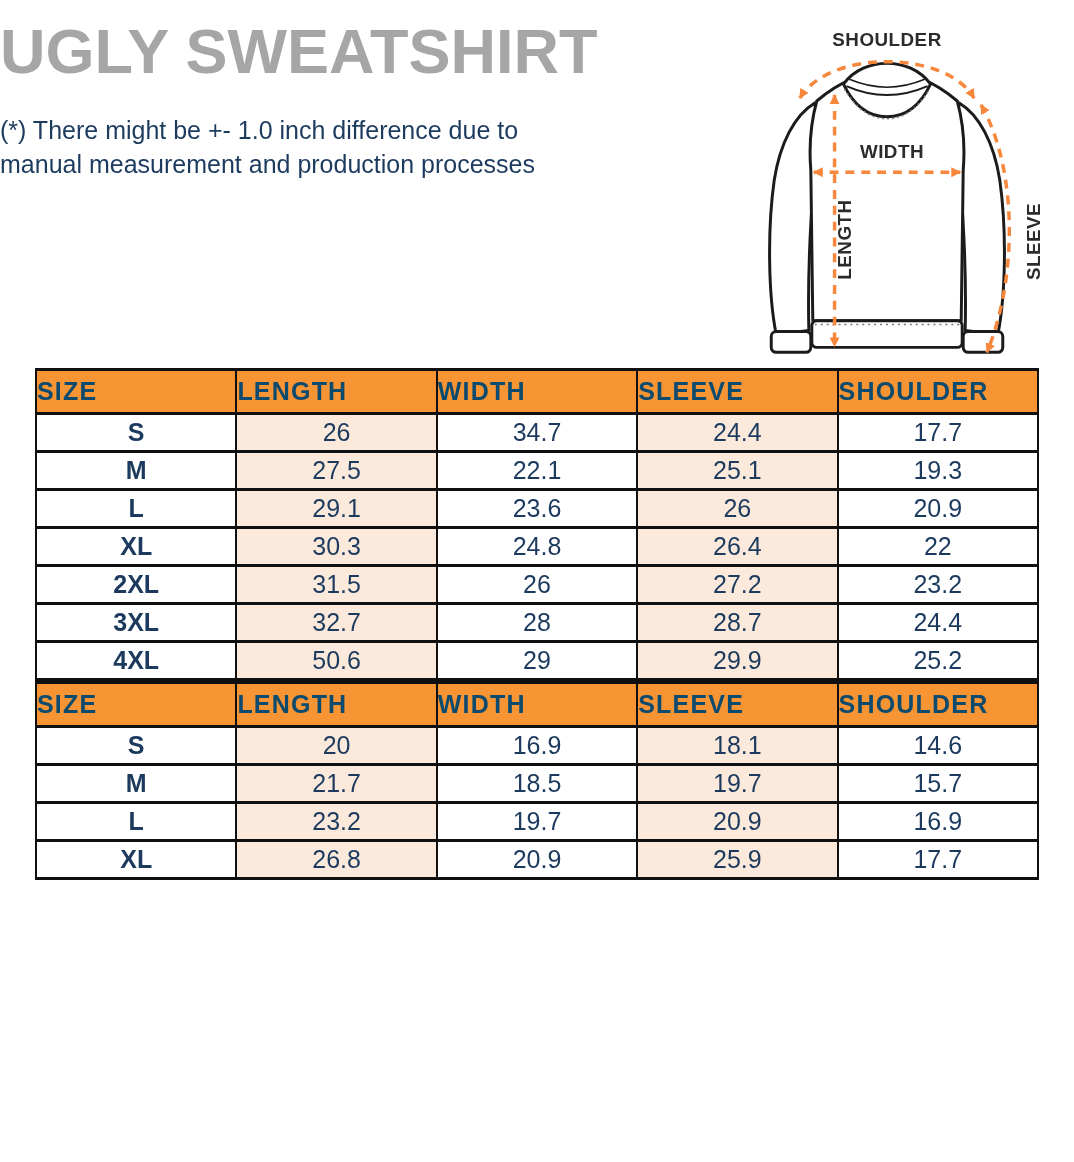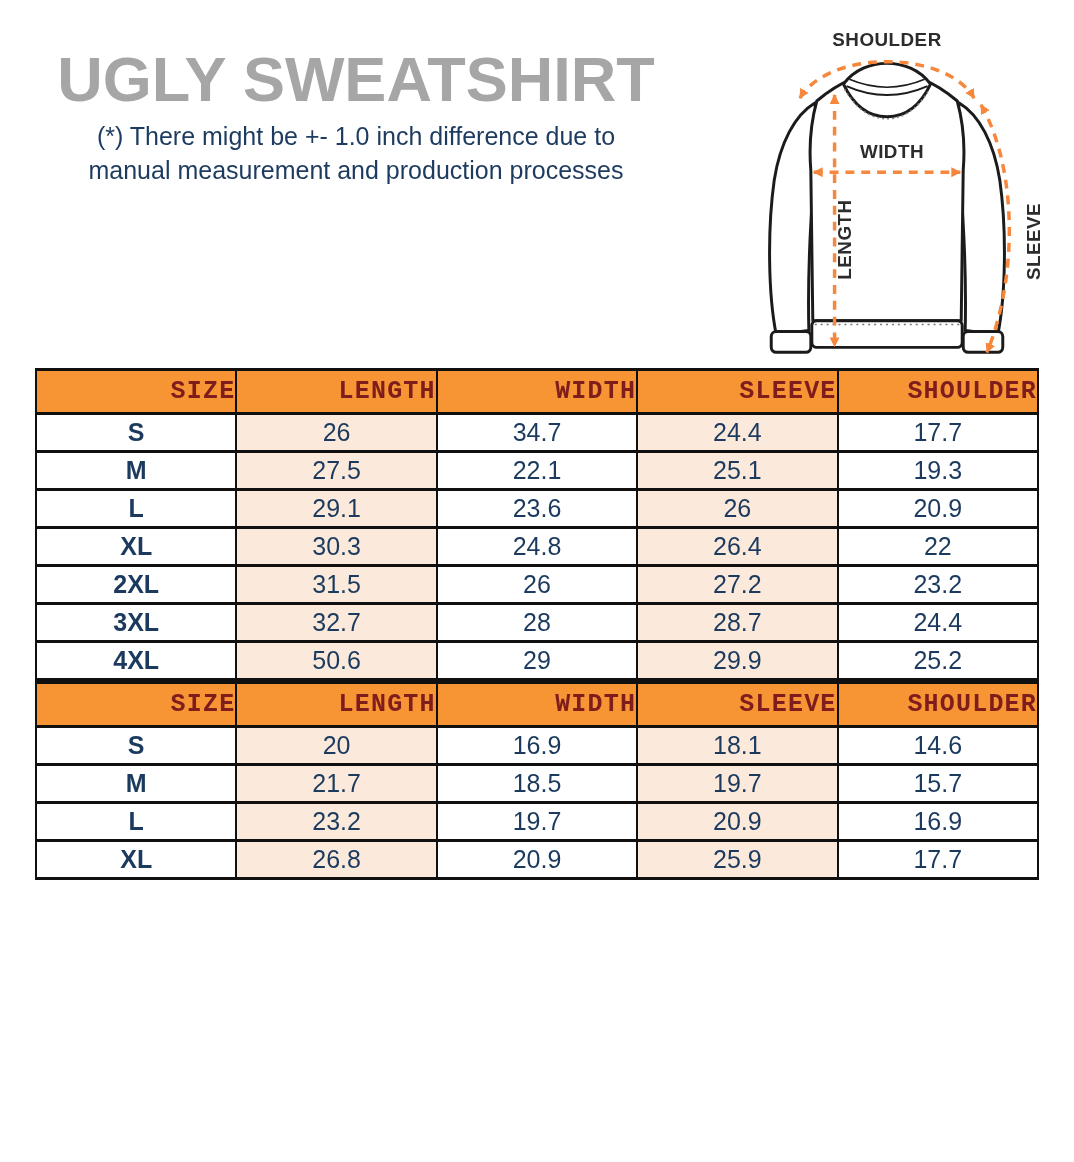--- a/index.html
+++ b/index.html
@@ -3,40 +3,40 @@
 <meta charset="utf-8">
 <style>
   * { margin:0; padding:0; box-sizing:border-box; }
   body { background:#ffffff; }
   .page {
     width:1074px; height:1162px; background:#ffffff; overflow:hidden;
     font-family:"Liberation Sans", sans-serif; position:relative;
   }
   
   .top { display:flex; height:368px; }
-  .title-block { width:712px; text-align:center; padding-top:44px; }
+  .title-block { width:712px; padding-top:16px; }
   .title-line {
     font-size:63px; font-weight:800; color:#a6a6a6;
     line-height:1.12; letter-spacing:0px;
   }
-  .subtitle { margin-top:4px; font-size:25px; line-height:1.38; color:#1d3b5f; }
+  .subtitle { margin-top:26px; font-size:25px; line-height:1.38; color:#1d3b5f; }
   .diagram-wrap { flex:1; padding-top:6px; }
   .diagram-wrap svg { display:block; }
 
   
   .section-heading {
     color:#f79433; font-weight:800; font-size:29px;
     margin:2px 0 9px 35px; letter-spacing:0.5px;
   }
   .kid-heading { margin-top:17px; }
   table { border-collapse:collapse; table-layout:fixed; width:1004px; margin-left:35px; }
   th {
-    background:#f79433; color:#7f1d1d; font-size:25px; font-weight:700;
-    height:44px; letter-spacing:1.2px; text-align:right;
-    border:solid #101010; border-width:3px 2.5px;font-family:Liberation Mono, monospace;
+    background:#f79433; color:#0c4a6e; font-size:25px; font-weight:700;
+    height:44px; letter-spacing:1.2px; text-align:left;
+    border:solid #101010; border-width:3px 2.5px;
   }
   td {
     height:38px; text-align:center; font-size:25px; color:#1c3a5e;
     border:solid #101010; border-width:3px 2.5px; background:#ffffff;
   }
   td.peach { background:#fbeadc; }
   td.size-col { font-weight:700; }
 
   .svg-label { font-family:"Liberation Sans", sans-serif; font-weight:700; fill:#2c2c2c; }
 </style>

